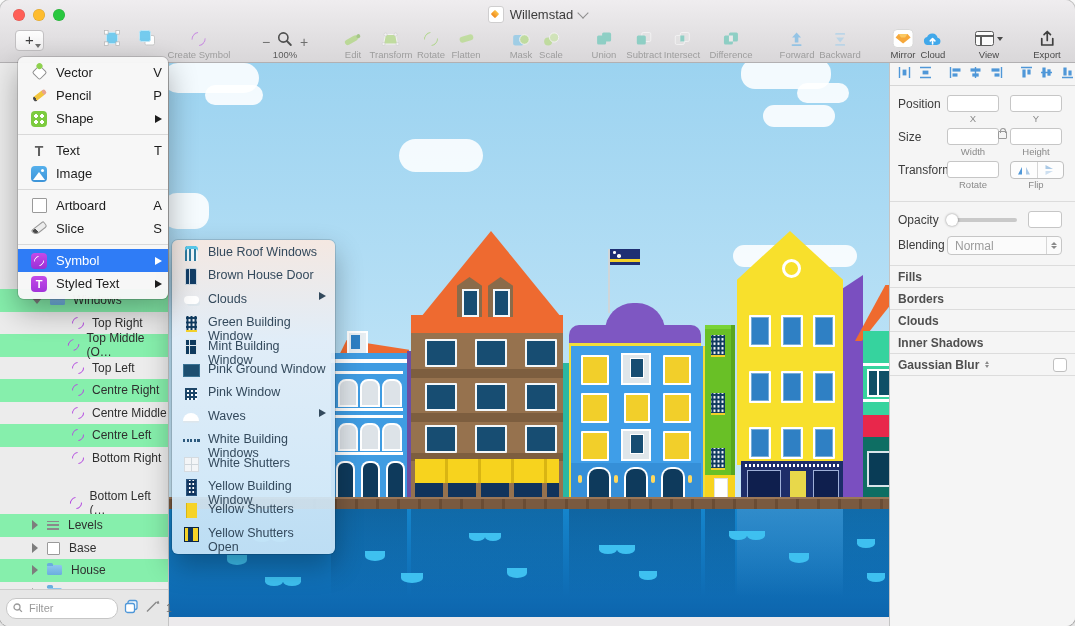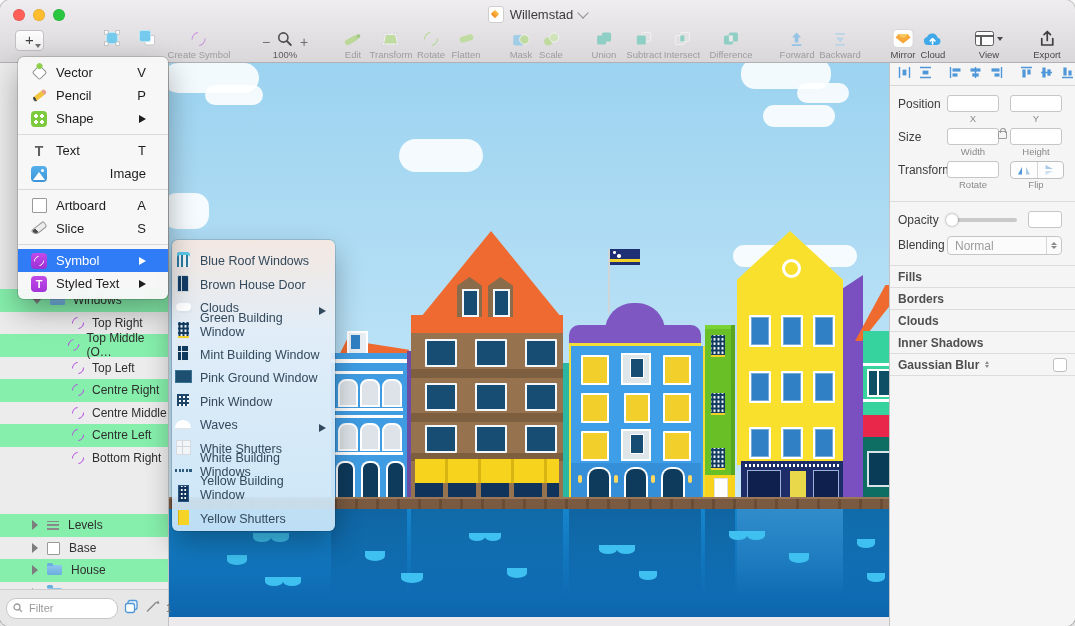--- a/index.html
+++ b/index.html
@@ -86,21 +86,21 @@
   .stepper .dn{border-top:3.5px solid #8a8a8a;}
   .sect{height:21px;border-top:1px solid #dcdcdc;display:flex;align-items:center;padding:0 8px;font-weight:bold;color:#4f4f4f;}
   .sect .cb{margin-left:auto;width:12px;height:12px;background:#fff;border:1px solid #bfbfbf;border-radius:3px;}
   .sect .minist{display:flex;flex-direction:column;gap:1.5px;margin-left:6px;}
   .sect .minist i{width:0;height:0;border-left:2.8px solid transparent;border-right:2.8px solid transparent;display:block;}
   .sect .minist .up{border-bottom:3.2px solid #8a8a8a;}
   .sect .minist .dn{border-top:3.2px solid #8a8a8a;}
   
   .menu{position:absolute;left:18px;top:57px;width:150px;background:rgba(247,247,247,.97);border-radius:6px;
         box-shadow:0 0 0 1px rgba(0,0,0,.14),0 12px 30px rgba(0,0,0,.32);padding:4px 0;z-index:60;}
-  .mrow{height:23px;display:flex;align-items:center;padding:0 22px 0 12px;font-size:13px;color:#1d1d1d;position:relative;justify-content:space-between;}
+  .mrow{height:23px;display:flex;align-items:center;padding:0 6px 0 12px;font-size:13px;color:#1d1d1d;position:relative;}
   .mrow .mic{width:18px;height:17px;margin-right:8px;flex:none;display:flex;align-items:center;justify-content:center;}
   .mrow .msc{margin-left:auto;font-size:13px;color:#1d1d1d;}
   .mrow.sel{background:#2f7cf6;color:#fff;}
   .marr{margin-left:auto;width:0;height:0;border-left:7px solid #1d1d1d;border-top:4.5px solid transparent;border-bottom:4.5px solid transparent;}
   .mrow.sel .marr{border-left-color:#fff;}
   .msep{height:1px;background:#d9d9d9;margin:4px 0;}
   
   .ic-tile{width:16px;height:16px;border-radius:4px;position:relative;}
   .ic-vector{width:9px;height:9px;border:1.6px solid #8d8d8d;background:#fff;border-radius:2px;transform:rotate(45deg);position:relative;}
   .ic-vector::after{content:"";position:absolute;left:-3px;top:-3px;width:6px;height:6px;border-radius:50%;background:#8fd14f;}
@@ -111,21 +111,21 @@
   .ic-image::before{content:"";position:absolute;left:2px;bottom:2px;width:0;height:0;border-left:6px solid transparent;border-right:6px solid transparent;border-bottom:8px solid #fff;}
   .ic-image::after{content:"";position:absolute;right:3px;top:3px;width:3.5px;height:3.5px;border-radius:50%;background:#fff;}
   .ic-artboard{width:13px;height:13px;background:#fff;border:1.4px solid #9a9a9a;border-radius:1px;}
   .ic-slice{width:14px;height:4.5px;border-radius:2px 2px 3px 6px;background:linear-gradient(90deg,#4a4a4a 0 4px,#ececec 4px);border:.5px solid #9a9a9a;transform:rotate(-38deg);}
   .ic-symbol{background:linear-gradient(#c44ae8,#9b2fd6);display:flex;align-items:center;justify-content:center;}
   .ic-styledtext{background:linear-gradient(#c44ae8,#a335da);display:flex;align-items:center;justify-content:center;color:#fff;font-weight:bold;font-size:11px;}
   
   .submenu{position:absolute;left:172px;top:240px;width:163px;border-radius:6px;padding:5px 0;z-index:55;
            background:linear-gradient(180deg,rgba(250,233,224,.92),rgba(228,238,248,.92) 32%,rgba(203,230,248,.92));
            box-shadow:0 0 0 1px rgba(0,0,0,.12),0 12px 28px rgba(0,0,0,.3);}
-  .srow{height:23.4px;display:flex;align-items:flex-end;padding:0 9px 0 2px;font-size:12.5px;color:#33495c;}
+  .srow{height:23.4px;display:flex;align-items:flex-start;padding:0 9px 0 10px;font-size:12.5px;color:#33495c;}
   .srow .sic{width:18px;height:17px;margin-right:8px;flex:none;display:flex;align-items:center;justify-content:center;}
   .sarr{margin-left:auto;width:0;height:0;border-left:7px solid #33495c;border-top:4.5px solid transparent;border-bottom:4.5px solid transparent;}
   
   .th-blueroof{width:13px;height:15px;border-radius:3px 3px 0 0;background:repeating-linear-gradient(90deg,#2d7a9e 0 2px,#eef6f9 2px 4.3px);box-shadow:inset 0 3px 0 #5ac8ea;}
   .th-browndoor{width:10px;height:15px;background:#123d66;border:1.5px solid #cfd8df;border-radius:2px 2px 0 0;background-image:linear-gradient(90deg,transparent 0 3px,#cfd8df 3px 4px,transparent 4px);}
   .th-clouds{width:15px;height:8px;background:#fff;border-radius:5px;box-shadow:2px 3px 0 -1px #dde6ec;}
   .th-greenwin{width:11px;height:14px;background:#0f3a5e;border-bottom:2.5px solid #f2d02a;background-image:radial-gradient(circle,#fff 1px,transparent 1.2px);background-size:4px 4.5px;background-position:1.5px 2px;}
   .th-mintwin{width:10px;height:14px;background:#0f3a5e;border:1.5px solid #dfe8ee;background-image:linear-gradient(90deg,transparent 0 3px,#dfe8ee 3px 4px,transparent 4px),linear-gradient(transparent 0 5px,#dfe8ee 5px 6px,transparent 6px);}
   .th-pinkground{width:15px;height:11px;background:#1d4f70;border:1.5px solid #3a7394;}
   .th-pinkwin{width:12px;height:12px;background-image:linear-gradient(90deg,#1d4668 0 2.4px,transparent 2.4px 4px),linear-gradient(#1d4668 0 2.4px,transparent 2.4px 4px);background-size:4px 4px;background-color:#fff;}
@@ -395,20 +395,26 @@
           <span style="width:72px"></span>
           <span class="sym"></span>
           <span style="width:8px"></span>
           <span>Centre Left</span>
         </div>
       <div class="lrow" style="top:383.5px">
           <span style="width:72px"></span>
           <span class="sym"></span>
           <span style="width:8px"></span>
           <span>Bottom Right</span>
+        </div>
+      <div class="lrow" style="top:428.5px">
+          <span style="width:72px"></span>
+          <span class="sym"></span>
+          <span style="width:8px"></span>
+          <span>Bottom Left (…</span>
         </div>
       <div class="lrow alt" style="top:451px">
           <span style="width:32px"></span>
           <span class="disc closed"></span>
           <span style="width:9px"></span>
           <span class="levelsic">
             <i></i>
             <i></i>
             <i></i>
           </span>
@@ -876,37 +882,43 @@
       </div>
     <div class="srow">
         <span class="sic">
           <span class="th-waves"></span>
         </span>
         <span>Waves</span>
         <span class="sarr"></span>
       </div>
     <div class="srow">
         <span class="sic">
+          <span class="th-whitebw"></span>
+        </span>
+        <span>White Building Windows</span>
+      </div>
+    <div class="srow">
+        <span class="sic">
           <span class="th-whiteshut"></span>
         </span>
         <span>White Shutters</span>
       </div>
     <div class="srow">
         <span class="sic">
-          <span class="th-whitebw"></span>
-        </span>
-        <span>White Building Windows</span>
-      </div>
-    <div class="srow">
-        <span class="sic">
           <span class="th-yellowbw"></span>
         </span>
         <span>Yellow Building Window</span>
       </div>
     <div class="srow">
         <span class="sic">
           <span class="th-yellowshut"></span>
         </span>
         <span>Yellow Shutters</span>
       </div>
+    <div class="srow">
+        <span class="sic">
+          <span class="th-yellowsopen"></span>
+        </span>
+        <span>Yellow Shutters Open</span>
+      </div>
   </div>
 
 </div>
 
 </body></html>

